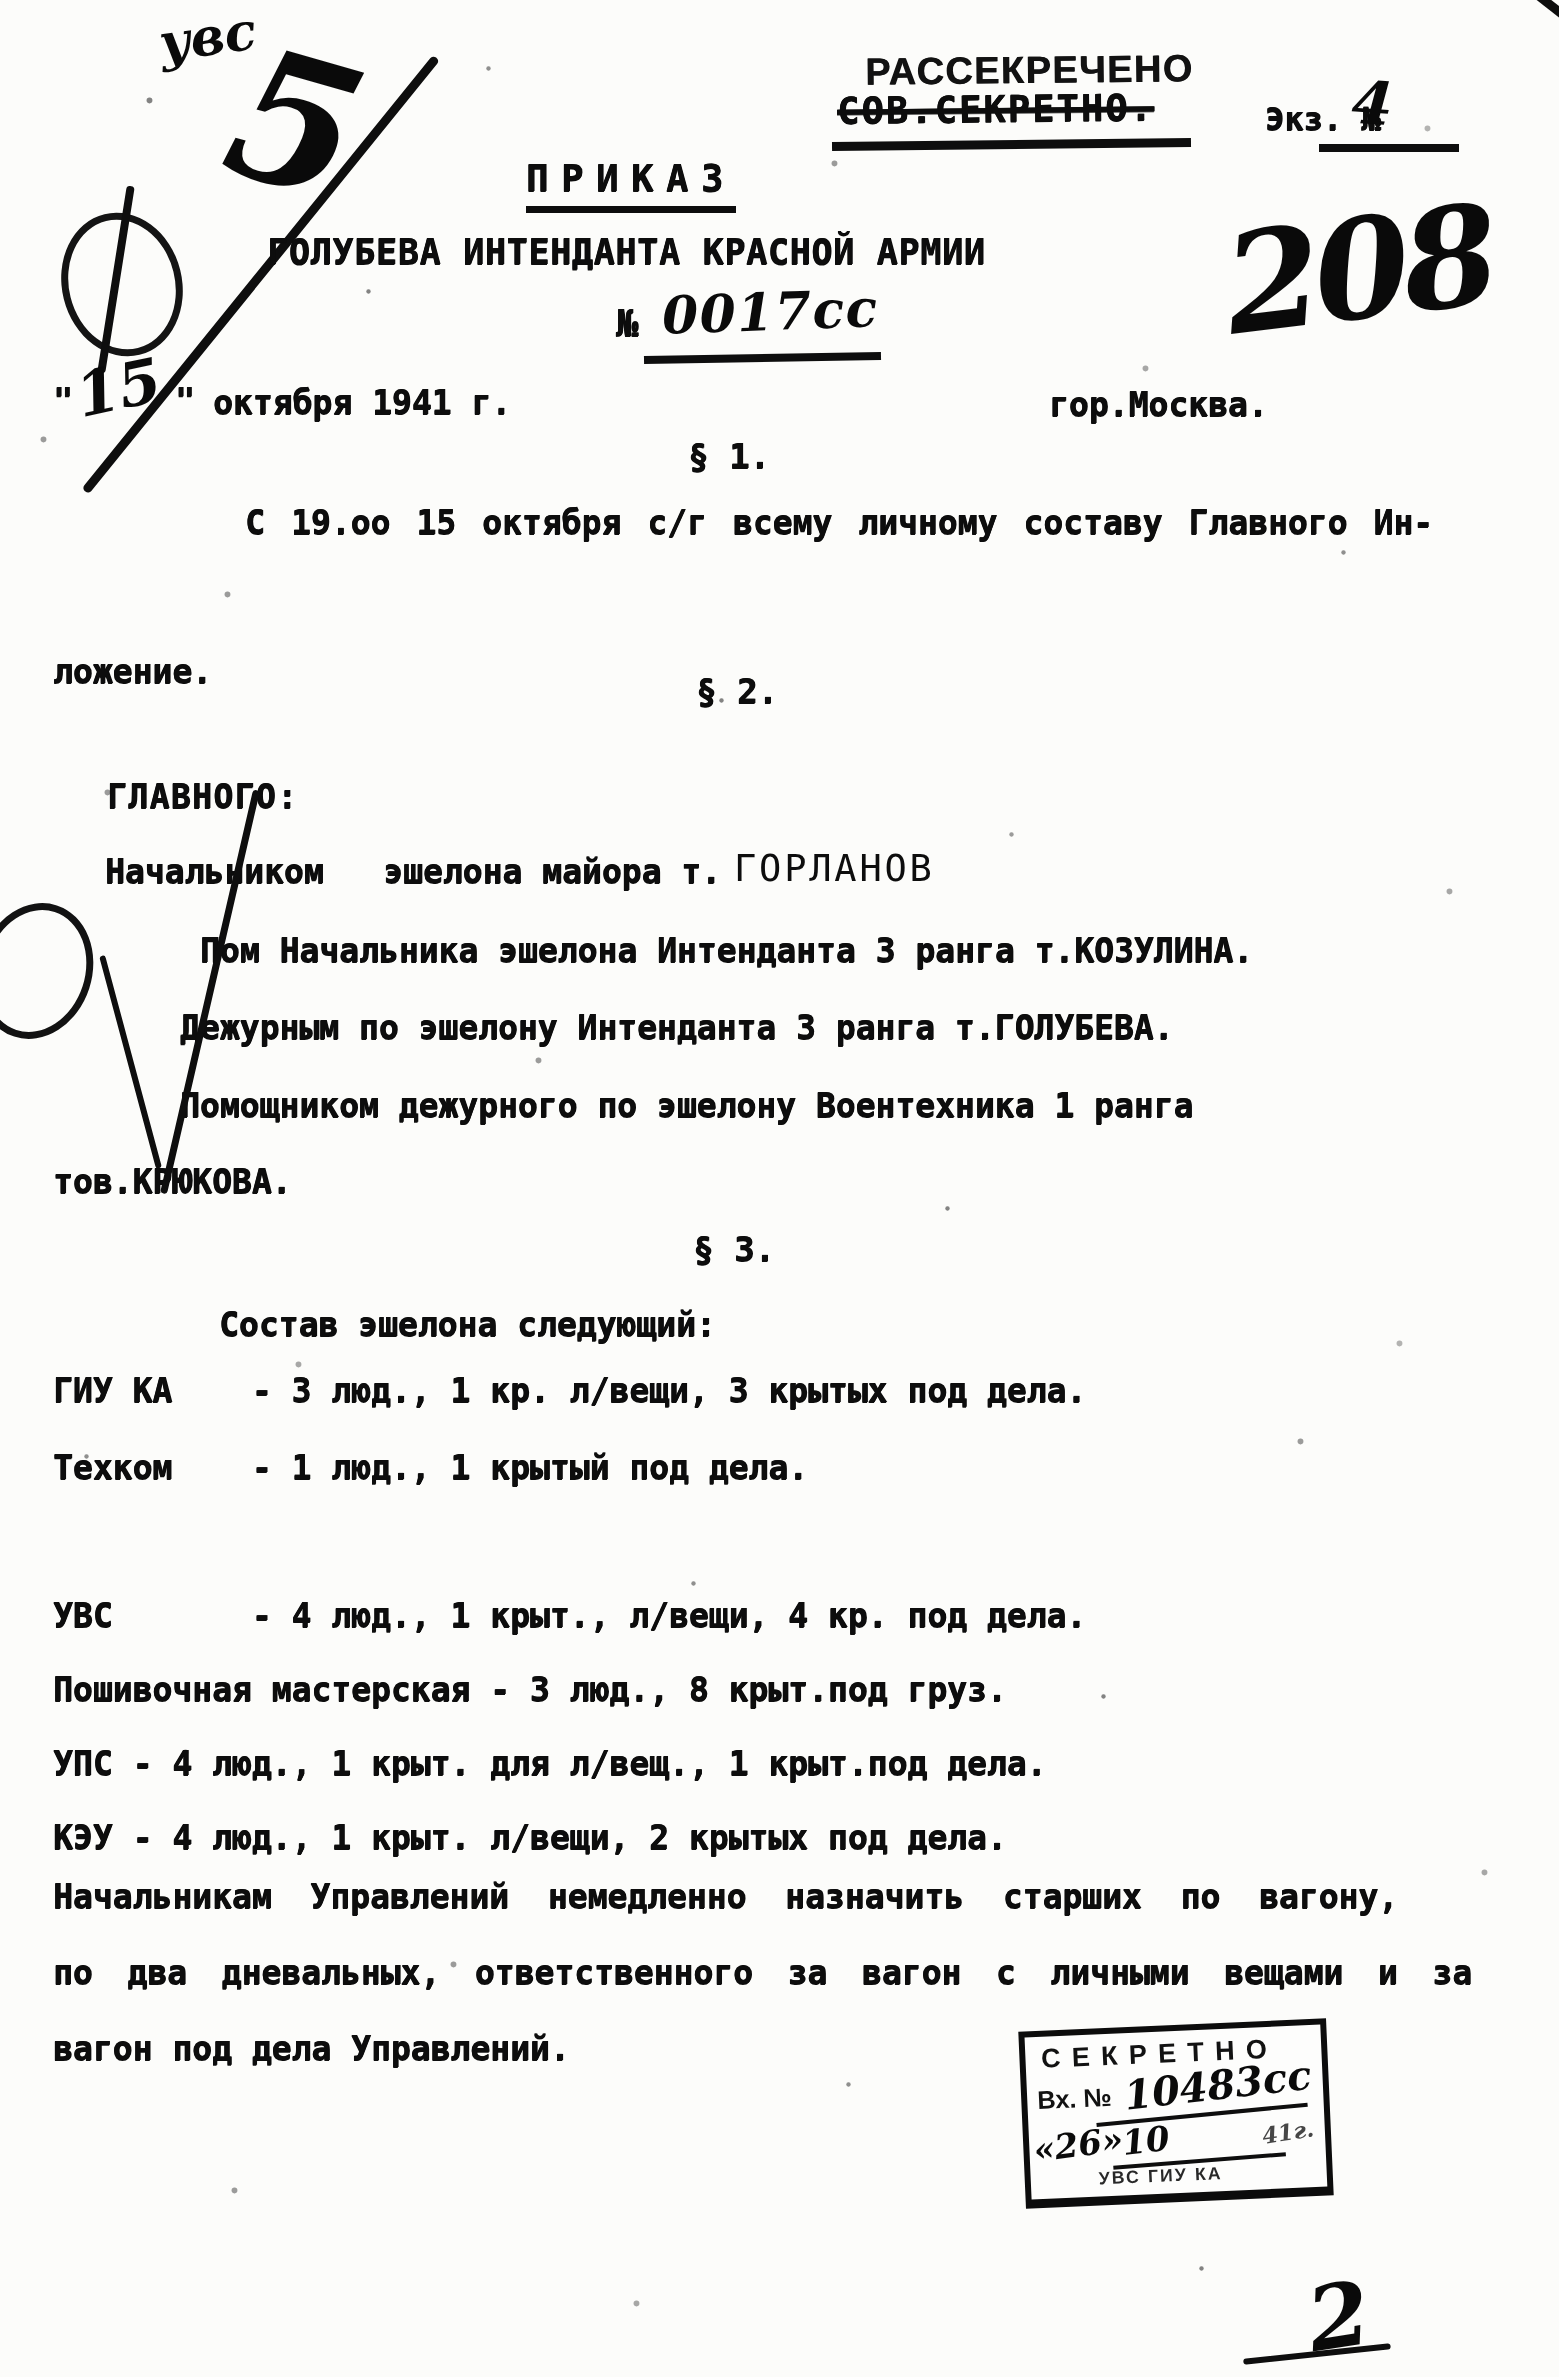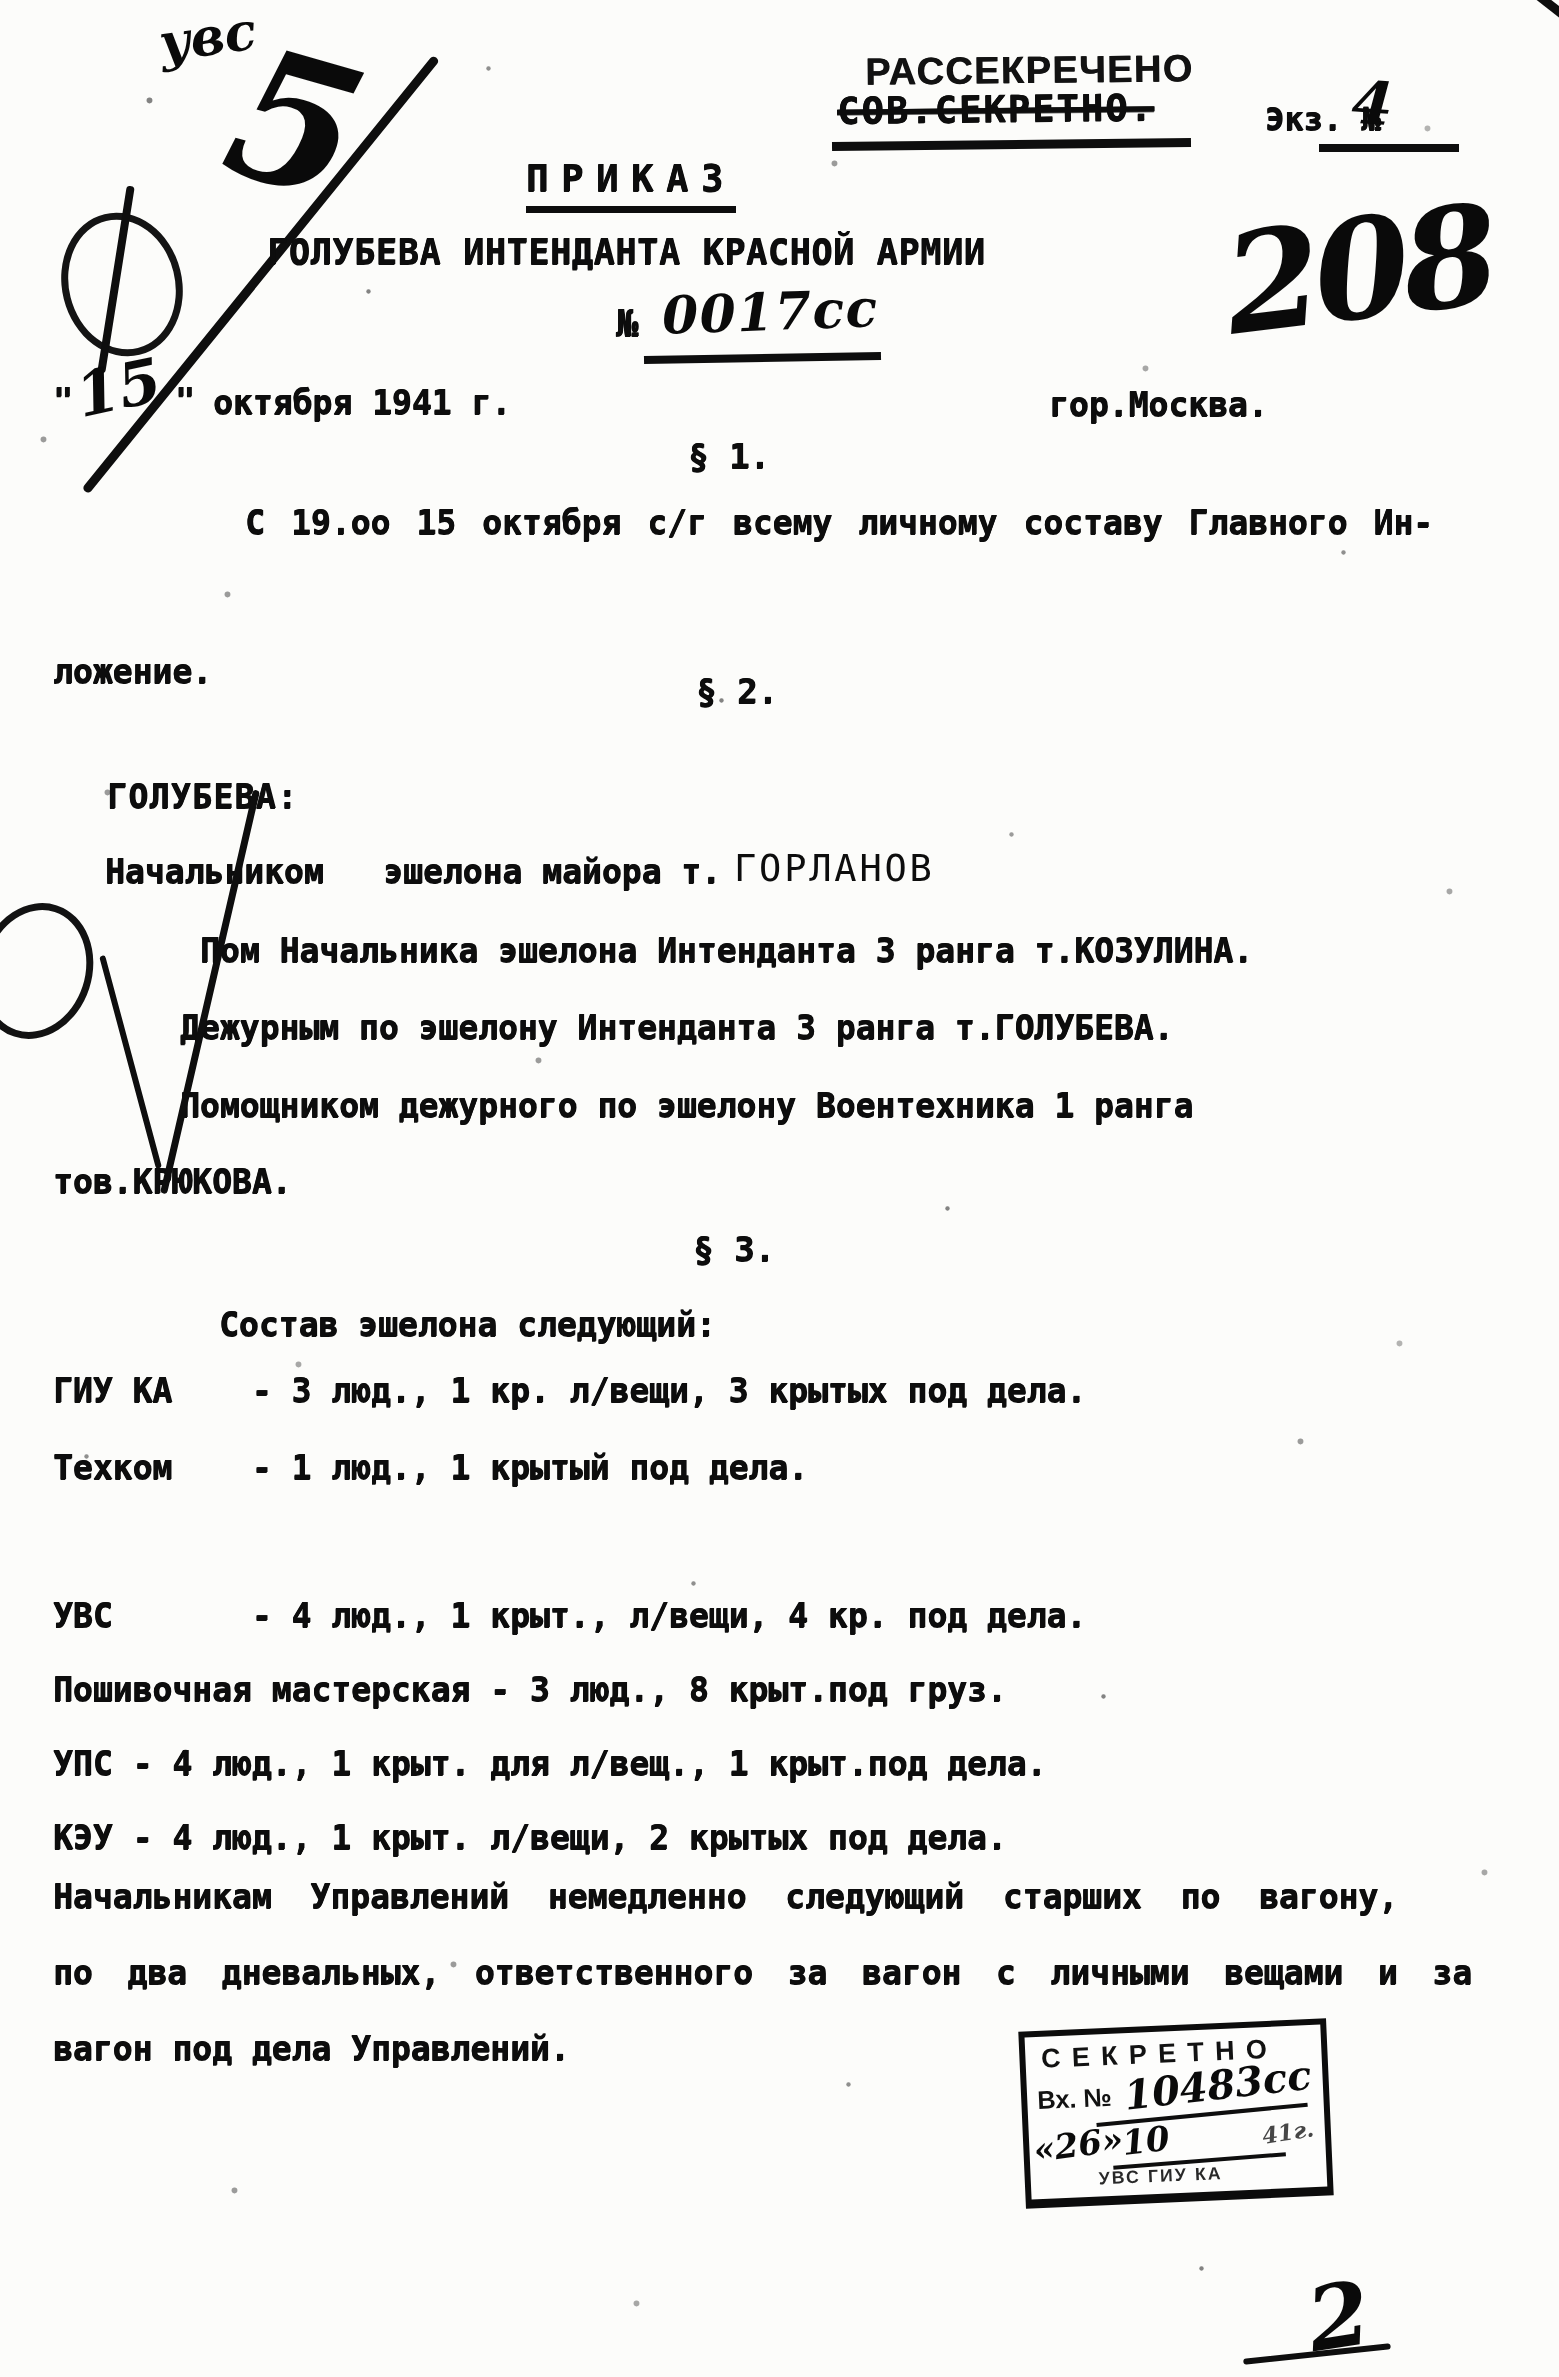--- a/index.html
+++ b/index.html
@@ -112,21 +112,21 @@
   <div class="hw" style="left:76px;top:352px;font-size:61px;transform:rotate(-12deg);">15</div>
   <div class="typed" style="left:175px;top:381px;">"</div>
   <div class="typed" style="left:213px;top:383px;">октября 1941 г.</div>
   <div class="typed" style="left:1049px;top:385px;">гор.Москва.</div>
 
   <div class="typed" style="left:688px;top:436px;font-size:34px;">§ 1.</div>
   <div class="typed just" style="left:53px;top:503px;width:1380px;text-indent:192px;">С 19.оо 15 октября с/г всему личному составу Главного Ин-</div>
   <div class="typed" style="left:53px;top:652px;">ложение.</div>
 
   <div class="typed" style="left:696px;top:671px;font-size:34px;">§ 2.</div>
-  <div class="typed" style="left:107px;top:777px;letter-spacing:1.4px;">ГОЛУБЕВА:</div>
+  <div class="typed" style="left:107px;top:777px;letter-spacing:1.4px;">ГЛАВНОГО:</div>
 
   <div class="typed pre" style="left:105px;top:852px;">Начальником   эшелона майора т.</div>
   <div class="typed" style="left:734px;top:847px;font-size:37px;font-weight:400;letter-spacing:2.8px;text-shadow:none;">ГОРЛАНОВ</div>
 
   <div class="typed" style="left:180px;top:931px;margin-left:20px;">Пом Начальника эшелона Интенданта 3 ранга т.КОЗУЛИНА.</div>
   <div class="typed" style="left:180px;top:1008px;">Дежурным по эшелону Интенданта 3 ранга т.ГОЛУБЕВА.</div>
   <div class="typed" style="left:180px;top:1086px;">Помощником дежурного по эшелону Воентехника 1 ранга</div>
   <div class="typed" style="left:53px;top:1162px;">тов.КРЮКОВА.</div>
 
   <div style="position:absolute;left:-21px;top:902px;width:99px;height:124px;border:7px solid #121212;border-radius:50%;transform:rotate(18deg);"></div>
@@ -136,21 +136,21 @@
   <div class="typed" style="left:693px;top:1229px;font-size:34px;">§ 3.</div>
   <div class="typed" style="left:219px;top:1305px;">Состав эшелона следующий:</div>
 
   <div class="typed pre" style="left:53px;top:1371px;">ГИУ КА    - 3 люд., 1 кр. л/вещи, 3 крытых под дела.</div>
   <div class="typed pre" style="left:53px;top:1448px;">Техком    - 1 люд., 1 крытый под дела.</div>
   <div class="typed pre" style="left:53px;top:1596px;">УВС       - 4 люд., 1 крыт., л/вещи, 4 кр. под дела.</div>
   <div class="typed pre" style="left:53px;top:1670px;">Пошивочная мастерская - 3 люд., 8 крыт.под груз.</div>
   <div class="typed pre" style="left:53px;top:1744px;">УПС - 4 люд., 1 крыт. для л/вещ., 1 крыт.под дела.</div>
   <div class="typed pre" style="left:53px;top:1818px;">КЭУ - 4 люд., 1 крыт. л/вещи, 2 крытых под дела.</div>
 
-  <div class="typed just" style="left:53px;top:1877px;width:1345px;">Начальникам Управлений немедленно следующий старших по вагону,</div>
+  <div class="typed just" style="left:53px;top:1877px;width:1345px;">Начальникам Управлений немедленно назначить старших по вагону,</div>
   <div class="typed just" style="left:53px;top:1953px;width:1419px;">по два дневальных, ответственного за вагон с личными вещами и за</div>
   <div class="typed" style="left:53px;top:2029px;">вагон под дела Управлений.</div>
 
   <div id="entry-stamp">
     <div class="stampfont" style="left:15.5px;top:7px;font-size:27px;letter-spacing:11.3px;">СЕКРЕТНО</div>
     <div class="stampfont" style="left:10px;top:49px;font-size:25.4px;">Вх. №</div>
     <div class="hw" style="left:97px;top:32px;font-size:40px;transform:rotate(-4deg);">10483сс</div>
     <div class="ink-line" style="left:68px;top:83px;width:212px;height:4.2px;transform:rotate(-3deg);"></div>
     <div class="hw" style="left:4.2px;top:89px;font-size:34px;transform:rotate(-5deg);">«26»</div>
     <div class="hw" style="left:93px;top:88px;font-size:34px;transform:rotate(-4deg);">10</div>

